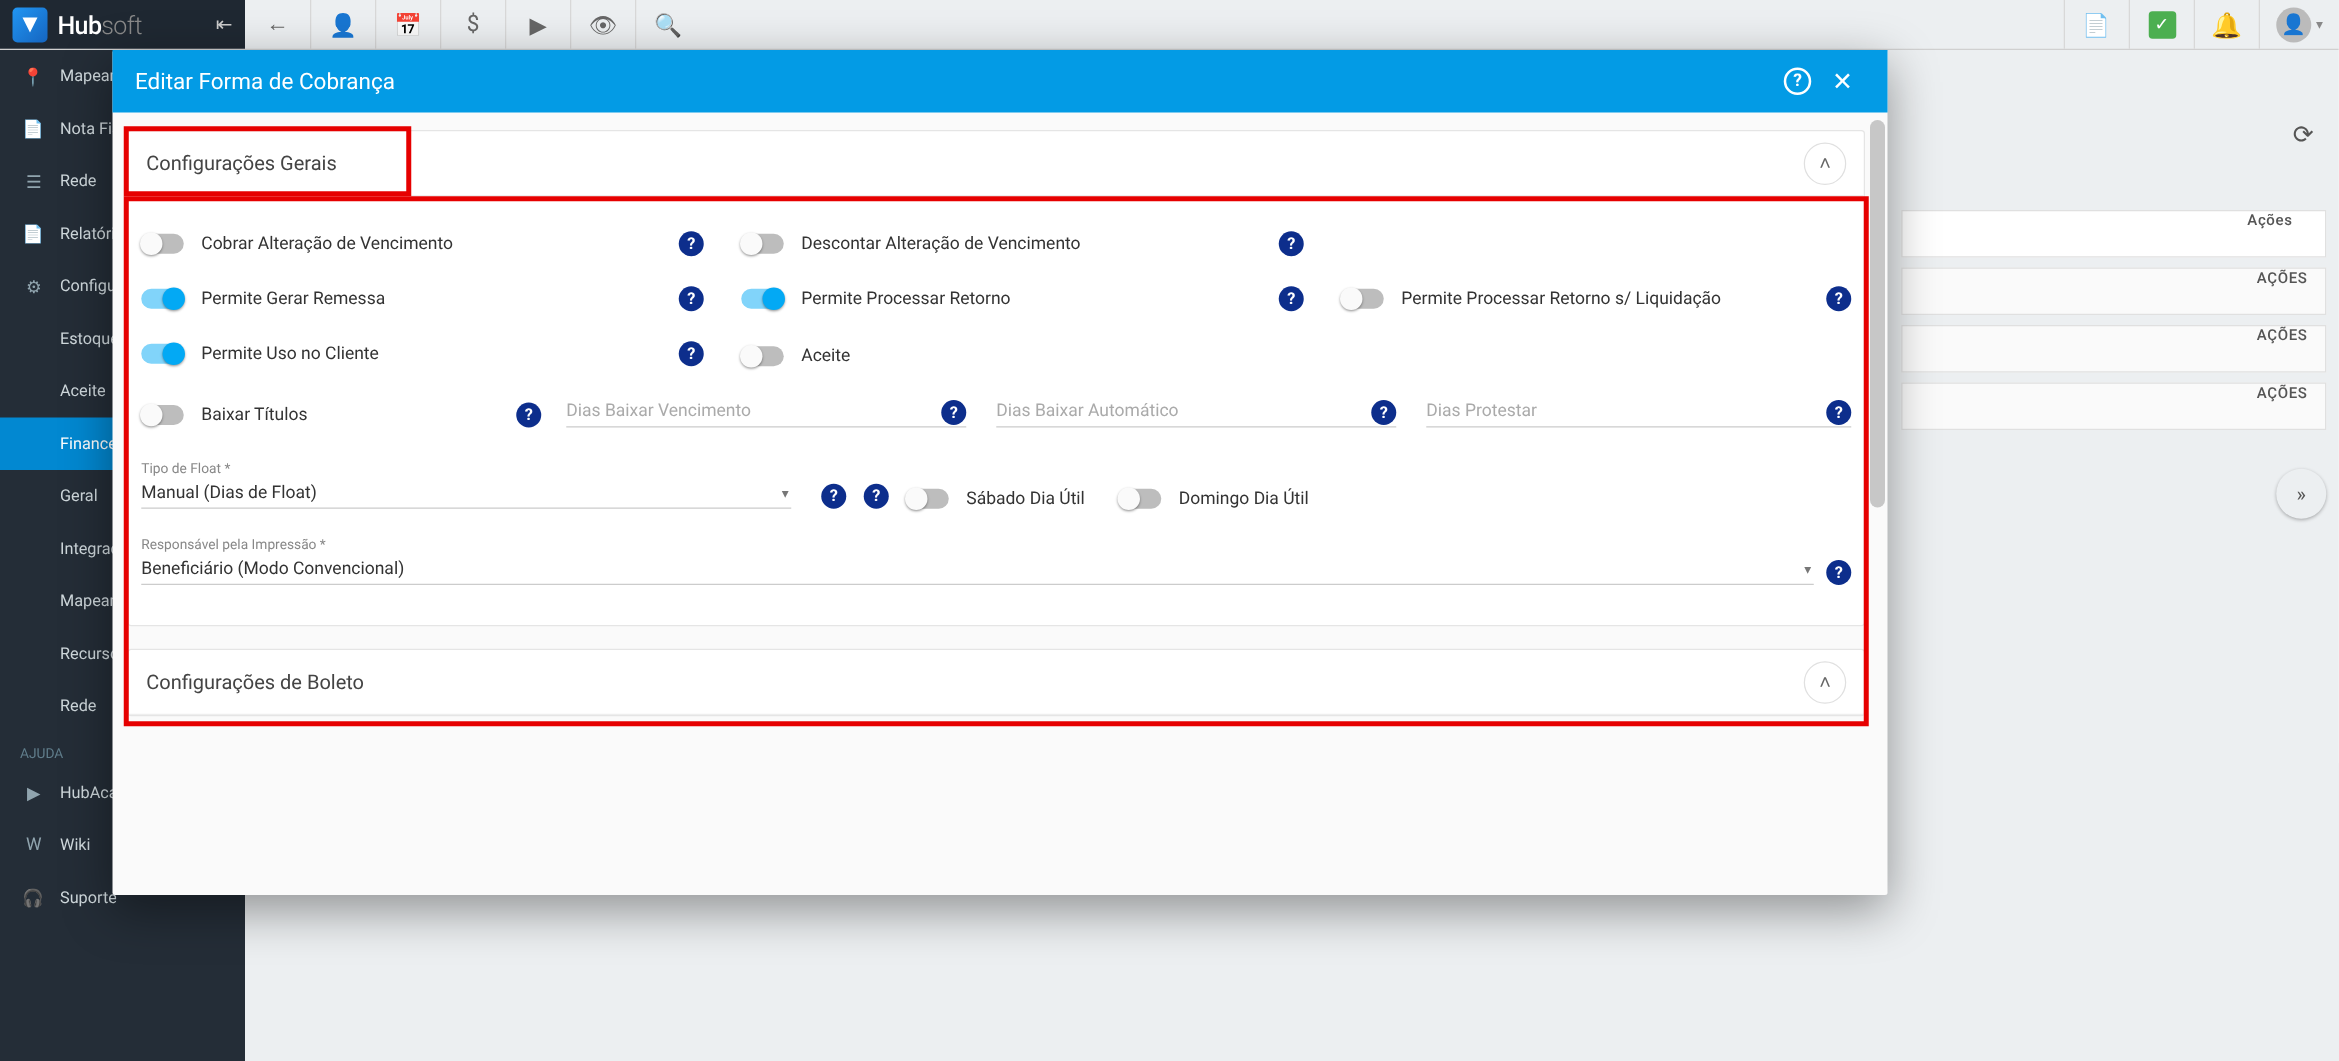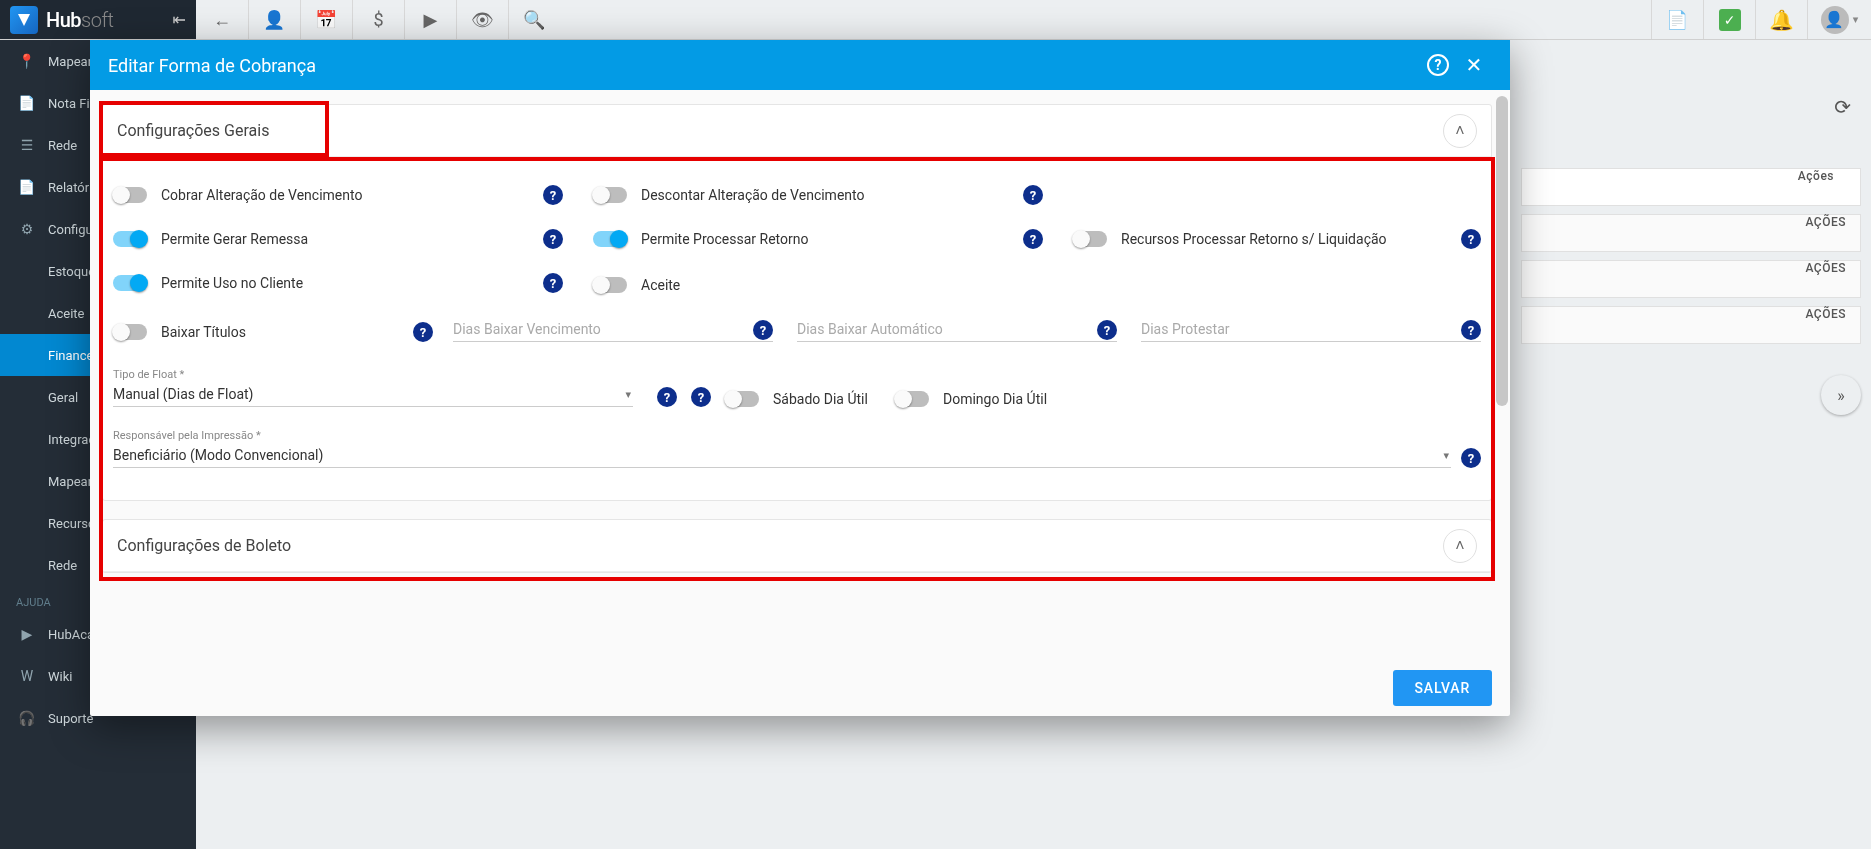--- a/index.html
+++ b/index.html
@@ -244,21 +244,21 @@
           <div style="width:30px"></div>
           <div class="cell w450">
             <div class="toggle on"></div>
             <span class="toggle-label">Permite Processar Retorno</span>
             <div style="flex:1"></div>
             <div class="help-dot">?</div>
           </div>
           <div style="width:30px"></div>
           <div class="cell" style="flex:1">
             <div class="toggle"></div>
-            <span class="toggle-label">Recursos Processar Retorno s/ Liquidação</span>
+            <span class="toggle-label">Permite Processar Retorno s/ Liquidação</span>
             <div style="flex:1"></div>
             <div class="help-dot">?</div>
           </div>
         </div>
 
         <div class="row">
           <div class="cell w450">
             <div class="toggle on"></div>
             <span class="toggle-label">Permite Uso no Cliente</span>
             <div style="flex:1"></div>
@@ -331,16 +331,13 @@
       <div class="card-header">
         <div class="card-title">Configurações de Boleto</div>
         <div class="card-collapse">
             <span>˄</span>
           </div>
       </div>
     </div>
 
   </div>
 
-  <div class="modal-footer">
-    <button class="btn-save">SALVAR</button>
-  </div>
 </div>
 
 </body></html>

